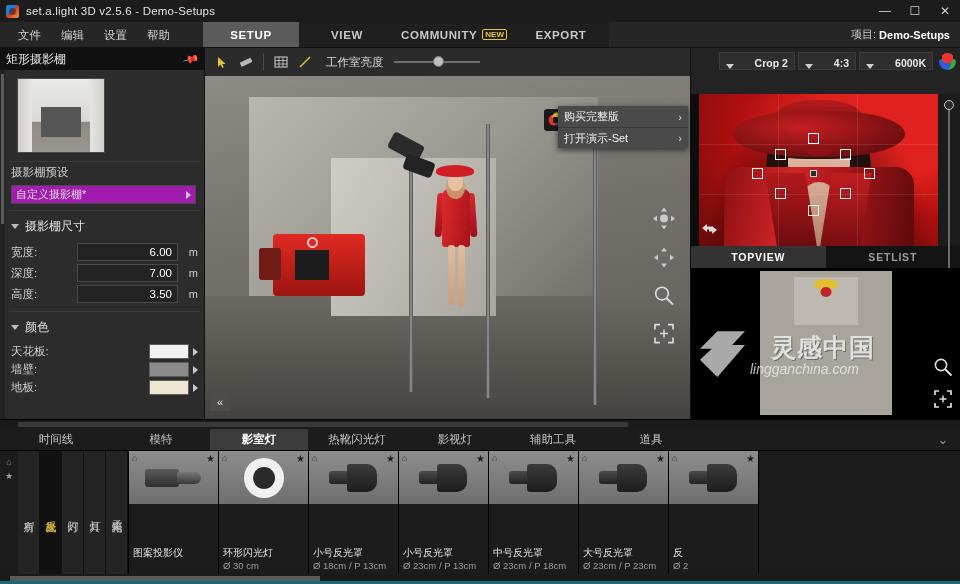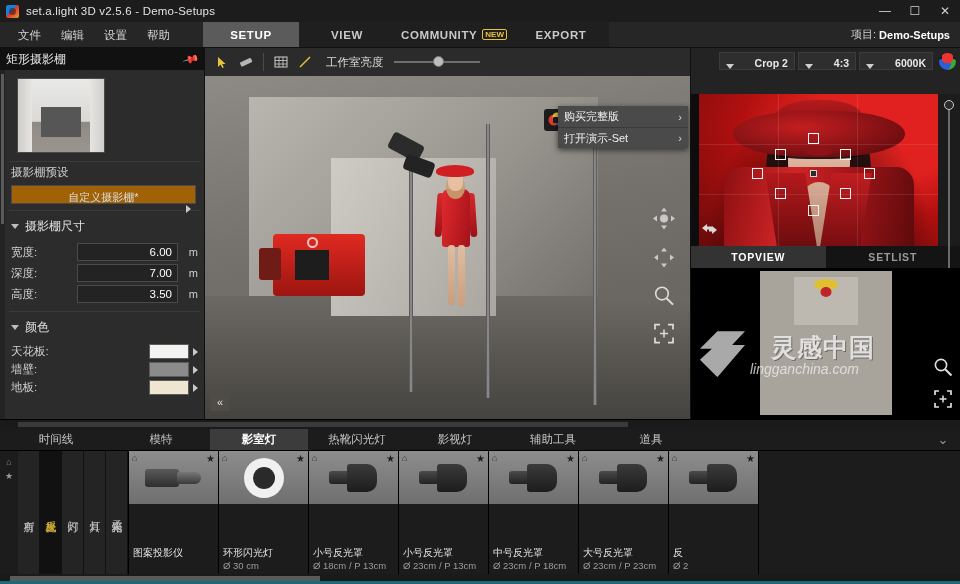--- a/index.html
+++ b/index.html
@@ -62,22 +62,22 @@
   .preview-box .wl{ position:absolute; left:0; top:0; bottom:0; width:14px;
       background:linear-gradient(90deg,#cfcecb,#e6e5e2);}
   .preview-box .wr{ position:absolute; right:0; top:0; bottom:0; width:14px;
       background:linear-gradient(270deg,#cfcecb,#e6e5e2);}
   .sec-div{ height:1px; background:#3a3a3a; margin:6px 0 0 0; }
   .sec-title{ display:flex; align-items:center; gap:6px; padding:7px 0 5px 2px;
               font-size:12px; color:#e0e0e0;}
   .tri{ width:0;height:0;border-left:4px solid transparent;border-right:4px solid transparent;
         border-top:5px solid #bdbdbd; }
   .lbl{ font-size:11.5px; color:#cfcfcf; padding:3px 0 3px 2px; }
-  .combo{ height:19px; background:#a16207; border:1px solid #4a4a4a; display:flex;
-          align-items:center; padding:4px 4px; font-size:11px; color:#ddd; margin:2px 4px 6px 2px;flex-direction:column;}
+  .combo{ height:19px; background:#a21caf; border:1px solid #4a4a4a; display:flex;
+          align-items:center; padding:4px 4px; font-size:11px; color:#ddd; margin:2px 4px 6px 2px;}
   .combo .arr{ margin-left:auto; width:0;height:0;border-top:4px solid transparent;
       border-bottom:4px solid transparent;border-left:5px solid #c9c9c9;}
   .row{ display:flex; align-items:center; margin:3px 2px; }
   .row .rl{ width:66px; font-size:11.5px; color:#cfcfcf;}
   .num{ flex:1 1 auto; height:18px; background:#232323; border:1px solid #4a4a4a;
         text-align:right; padding:0 5px; font-size:11.5px; color:#fff; line-height:17px;}
   .unit{ width:20px; text-align:right; font-size:11px; color:#cfcfcf; }
   .row .sw{ margin-left:auto; width:40px; height:15px; border:1px solid #5c5c5c; }
   .row .swarr{ width:0;height:0;border-top:4px solid transparent;border-bottom:4px solid transparent;
       border-left:5px solid #c9c9c9; margin-left:4px;}

